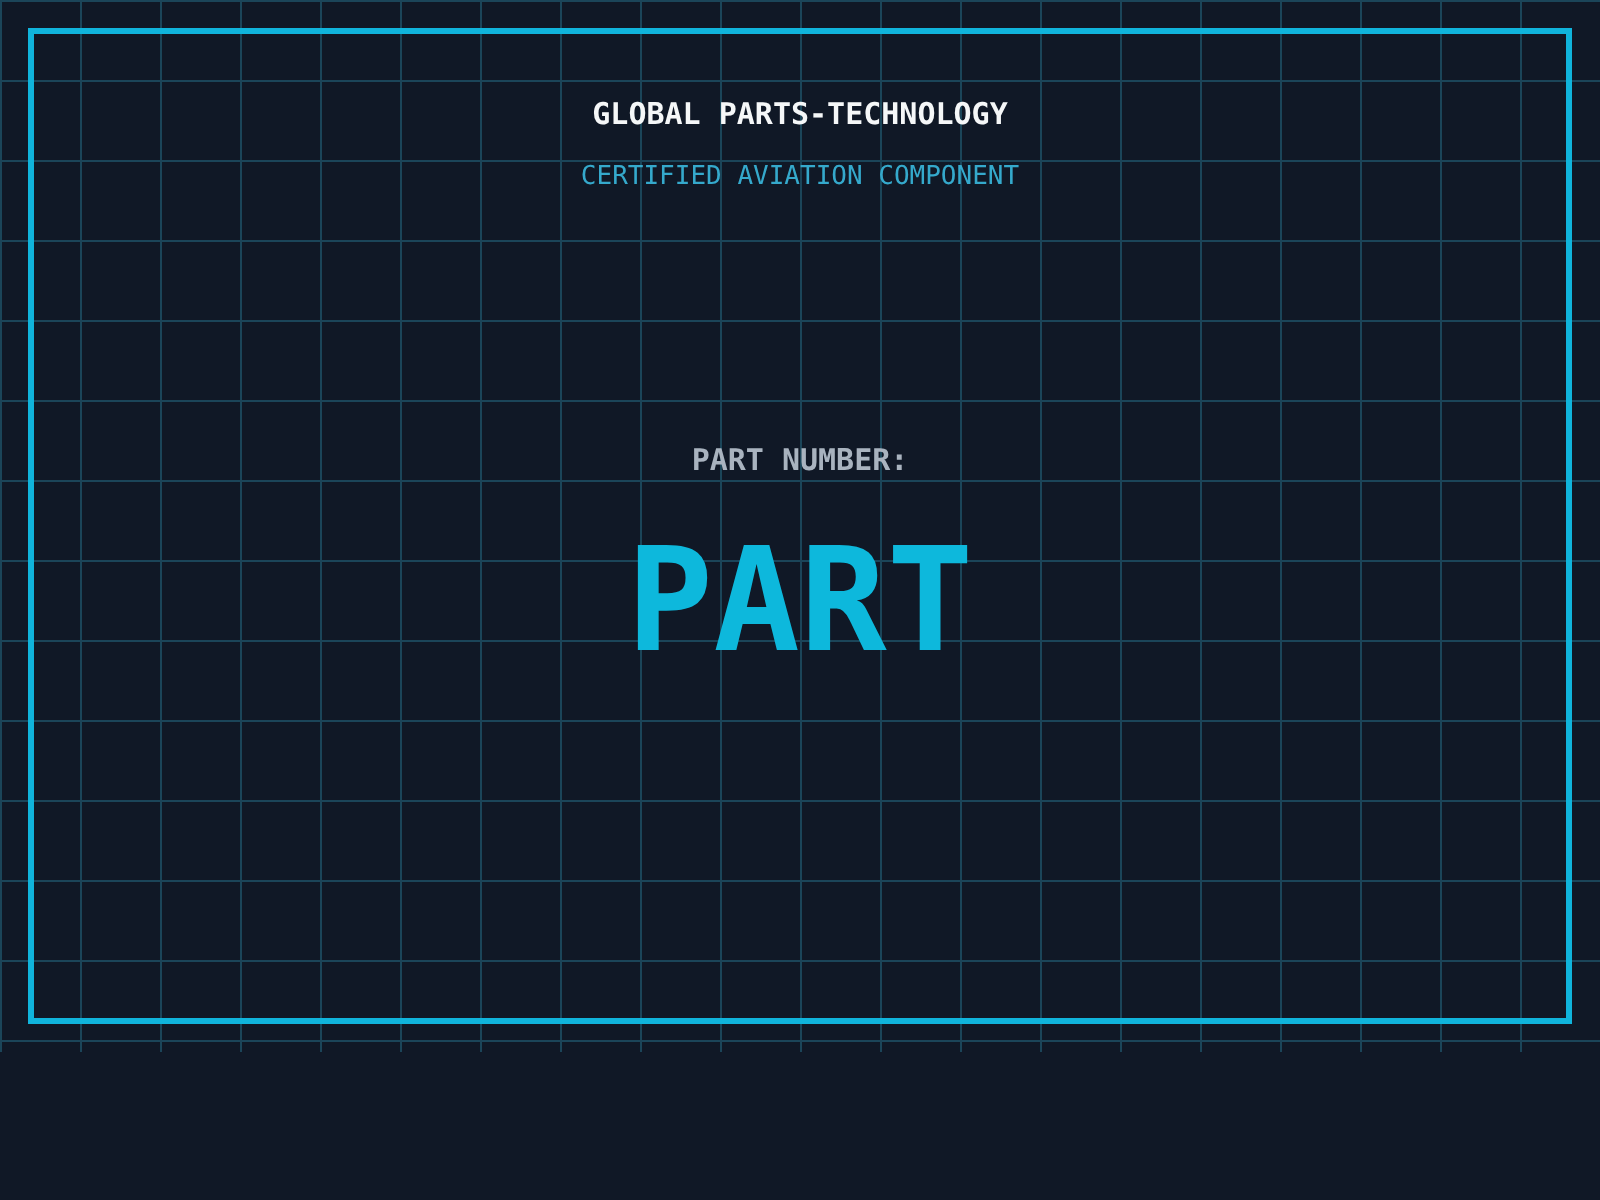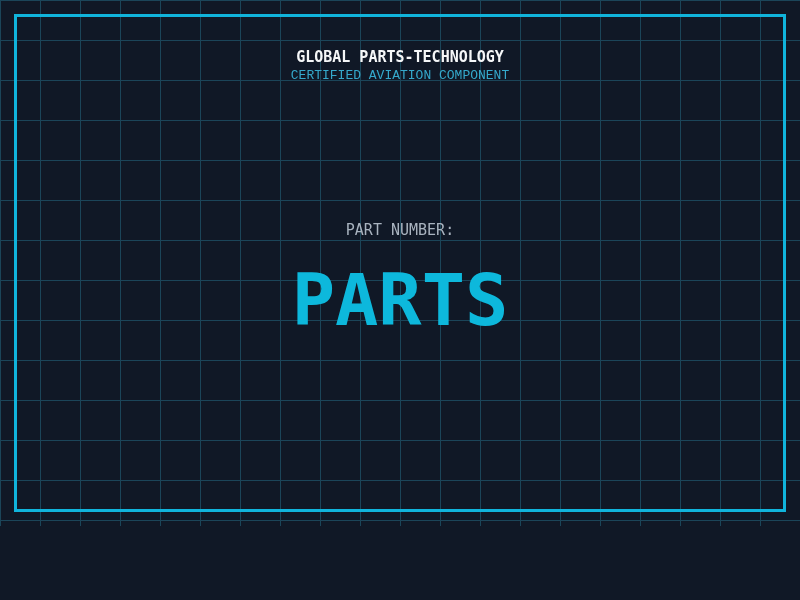--- a/index.html
+++ b/index.html
@@ -39,30 +39,29 @@
     text-align: center;
     white-space: pre;
   }
   .title {
     top: 48px;
     color: var(--title-text, #f5f7f8);
     font-size: 15px;
     font-weight: bold;
   }
   .subtitle {
-    top: 68px;
+    top: 81px;
     color: var(--subtitle-text, #35a9cc);
     font-size: 13px;
-    font-family: Liberation Mono, monospace;
   }
   .part-label {
     top: 221px;
     color: var(--label-text, #a9b3bf);
     font-size: 15px;
-    font-weight: normal;
+    font-weight: bold;
   }
   .part-number {
     top: 258px;
     color: var(--part-number-text, #0db8dc);
     font-size: 72px;
     font-weight: bold;
     line-height: 84px;
   }
   .footer {
     top: 530px;
@@ -75,15 +74,15 @@
 
 <div class="screen">
   <div class="frame"></div>
 
   <div class="txt title">GLOBAL PARTS-TECHNOLOGY</div>
 
   <div class="txt subtitle">CERTIFIED AVIATION COMPONENT</div>
 
   <div class="txt part-label">PART NUMBER:</div>
 
-  <div class="txt part-number">PARTS</div>
+  <div class="txt part-number">PART</div>
 
 </div>
 
 </body></html>

